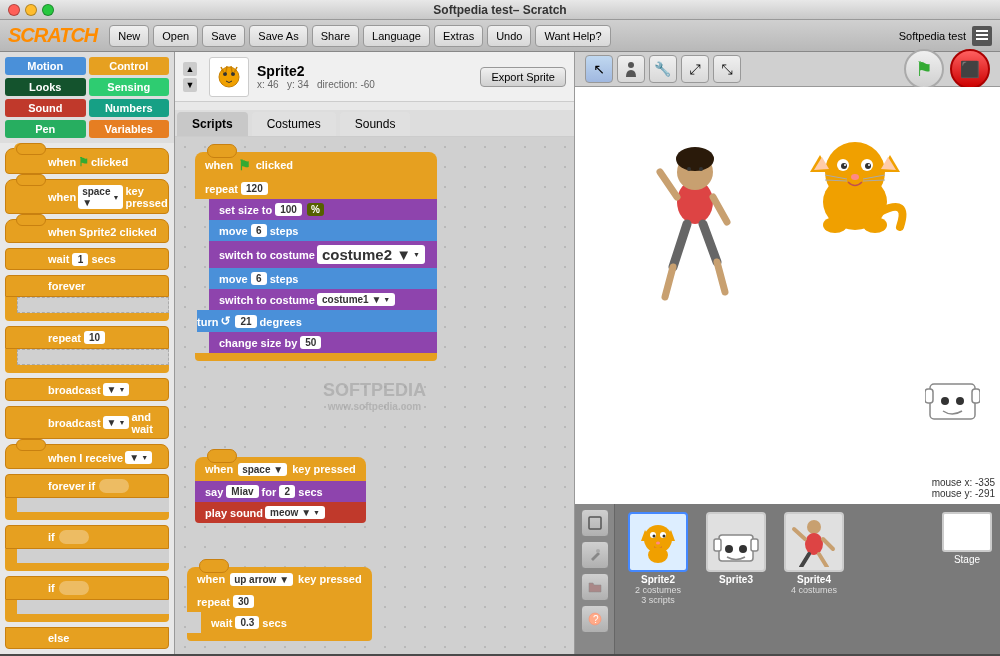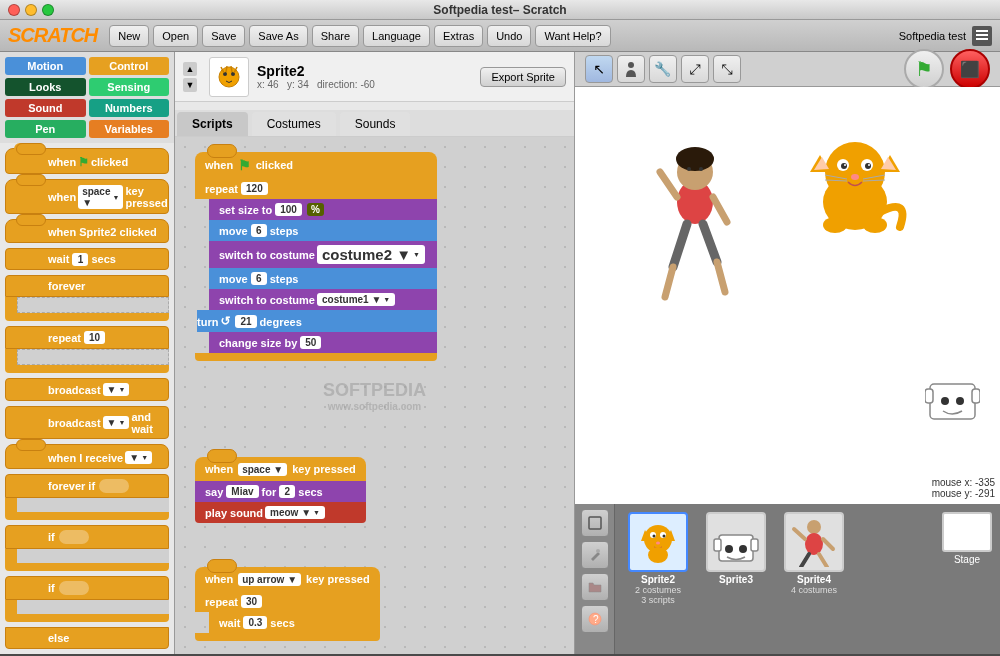--- a/index.html
+++ b/index.html
@@ -649,21 +649,21 @@
 
         <div style="background:#8e44ad;padding:4px 10px;font-size:11px;font-weight:bold;color:white;display:flex;align-items:center;cursor:grab;">
           say <span class="sb-input">Miav</span> for <span class="sb-input">2</span> secs
         </div>
 
         <div style="background:#c0392b;padding:4px 10px;font-size:11px;font-weight:bold;color:white;display:flex;align-items:center;cursor:grab;border-radius:0 0 4px 4px;">
           play sound <span class="sb-dd" style="background:white;color:#333;border-radius:3px;padding:1px 5px;font-size:10px;margin:0 2px;display:inline-flex;align-items:center;">meow ▼</span>
         </div>
       </div>
 
-      <div class="script-group" style="position:absolute;top:430px;left:20px;">
+      <div class="script-group" style="position:absolute;top:430px;left:12px;">
         <div style="position:relative;background:#e6a020;border-radius:8px 8px 0 0;padding:5px 10px;font-size:11px;font-weight:bold;color:white;display:flex;align-items:center;gap:3px;cursor:grab;min-height:24px;">
           <div style="position:absolute;top:-8px;left:12px;width:30px;height:14px;background:#e6a020;border-radius:8px;border:1px solid #c88010;"></div>
           when <span style="background:white;color:#333;border-radius:3px;padding:1px 4px;font-size:10px;margin:0 2px;display:inline-flex;align-items:center;">up arrow ▼</span> key pressed
         </div>
 
         <div style="background:#e6a020;padding:4px 10px;font-size:11px;font-weight:bold;color:white;display:flex;align-items:center;cursor:grab;">
           repeat <span class="sb-input">30</span>
         </div>
 
 

